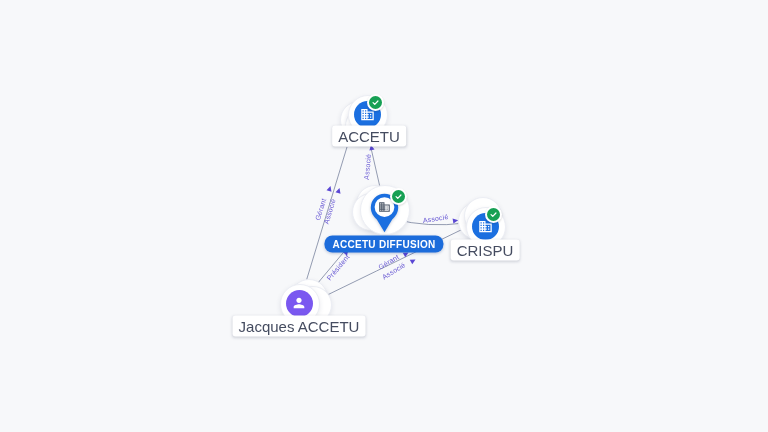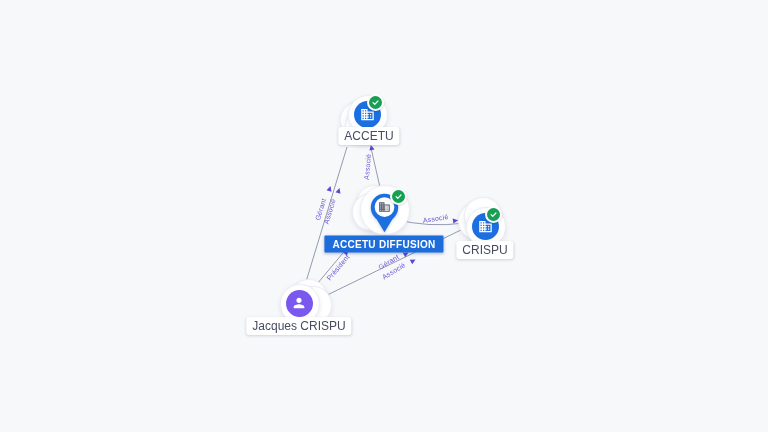--- a/index.html
+++ b/index.html
@@ -9,22 +9,22 @@
   .edge-line{fill:none;stroke:#6b7694;stroke-width:0.9;opacity:0.8;}
   .edge-label{font-size:7px;fill:#6757d3;letter-spacing:.2px;text-anchor:middle;font-family:"Liberation Sans",sans-serif;}
   .edge-arrow{fill:#5b48d4;}
   .node{position:absolute;width:0;height:0;}
   .blob{position:absolute;border-radius:50%;background:#fff;border:1px solid #eceef4;box-shadow:0 2px 5px rgba(40,50,90,.10);}
   .blob.main{width:38px;height:38px;left:-19px;top:-19px;}
   .blob.stack{width:36px;height:36px;}
   .disc{position:absolute;width:27px;height:27px;border-radius:50%;left:-13.5px;top:-13.5px;display:flex;align-items:center;justify-content:center;}
   .badge{position:absolute;width:13px;height:13px;border-radius:50%;border:2px solid #fff;display:flex;align-items:center;justify-content:center;box-shadow:0 1px 2px rgba(0,0,0,.15);}
   .pinsvg{position:absolute;left:-16.5px;top:-15.5px;filter:drop-shadow(0 1px 1.5px rgba(30,50,100,.25));}
-  .nlabel{position:absolute;transform:translate(-50%,-50%);background:#fff;border-radius:3px;padding:2px 6px;font-size:12px;color:#454c60;white-space:nowrap;box-shadow:0 1px 3px rgba(50,60,90,.20);cursor:pointer;}
-  .mlabel{position:absolute;transform:translate(-50%,-50%);border-radius:1px;padding:3px 8px;font-size:10px;font-weight:bold;white-space:nowrap;box-shadow:0 1px 3px rgba(20,60,140,.30);letter-spacing:.3px;cursor:pointer;}
+  .nlabel{position:absolute;transform:translate(-50%,-50%);background:#fff;border-radius:3px;padding:2px 6px;font-size:15px;color:#454c60;white-space:nowrap;box-shadow:0 1px 3px rgba(50,60,90,.20);cursor:pointer;}
+  .mlabel{position:absolute;transform:translate(-50%,-50%);border-radius:8px;padding:3px 8px;font-size:10px;font-weight:bold;white-space:nowrap;box-shadow:0 1px 3px rgba(20,60,140,.30);letter-spacing:.3px;cursor:pointer;}
 </style>
 </head>
 <body>
 
 <div id="stage" style="background: rgb(247, 248, 250);">
   <svg id="edges" width="768" height="432" viewBox="0 0 768 432">
       <path d="M382,196 L371,148" class="edge-line"></path>
       <text class="edge-label" transform="translate(370 167) rotate(-85)">Associé</text>
       <polygon points="0,-2.6 5.2,0 0,2.6" class="edge-arrow" transform="translate(372 150) rotate(-103)"></polygon>
       <path d="M305,285 L347,147" class="edge-line"></path>
@@ -98,15 +98,15 @@
       <div class="node" style="left: 299px; top: 303px;">
         <div class="blob stack" style="left: -9px; top: -24px;"></div>
         <div class="blob stack" style="left: -5px; top: -17px;"></div>
         <div class="blob main"></div>
         <div class="disc" style="background: rgb(122, 88, 240);">
           <svg width="16" height="16" viewBox="0 0 24 24">
             <path d="M12 12c2.21 0 4-1.79 4-4s-1.79-4-4-4-4 1.79-4 4 1.79 4 4 4zm0 2c-2.67 0-8 1.34-8 4v2h16v-2c0-2.66-5.33-4-8-4z" fill="#ffffff"></path>
           </svg>
         </div>
       </div>
-      <div class="nlabel" style="left: 299px; top: 326px;">Jacques CRISPU</div>
+      <div class="nlabel" style="left: 299px; top: 326px;">Jacques ACCETU</div>
     </div>
 </div>
 
 </body></html>

